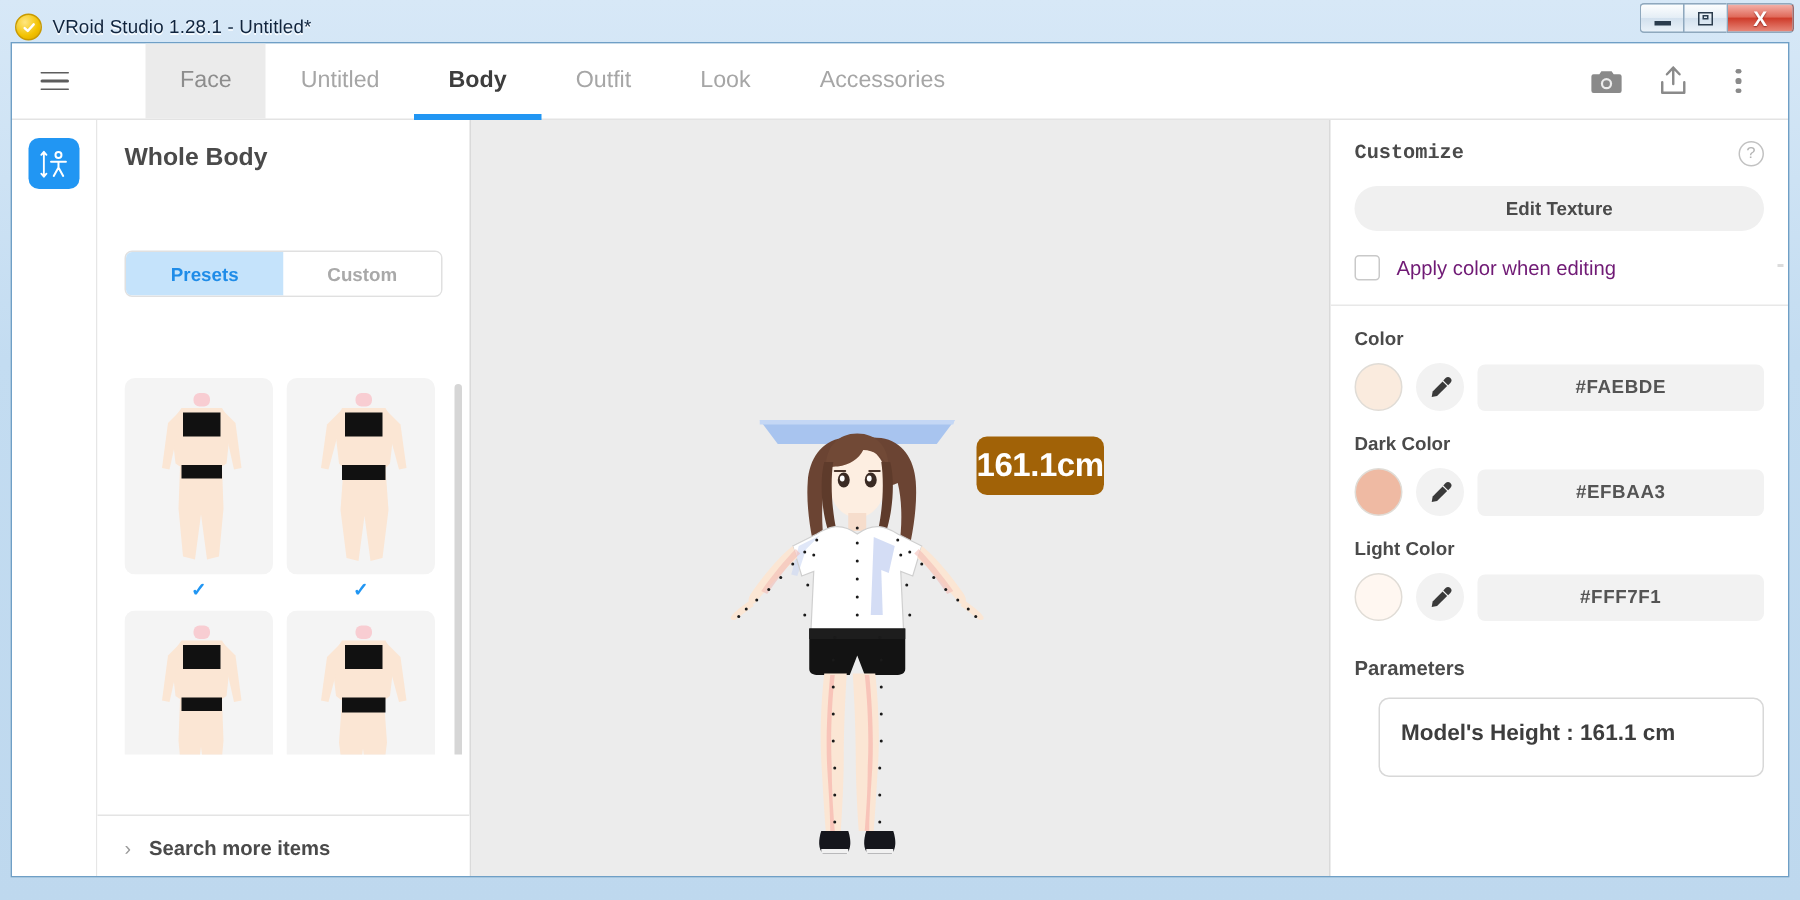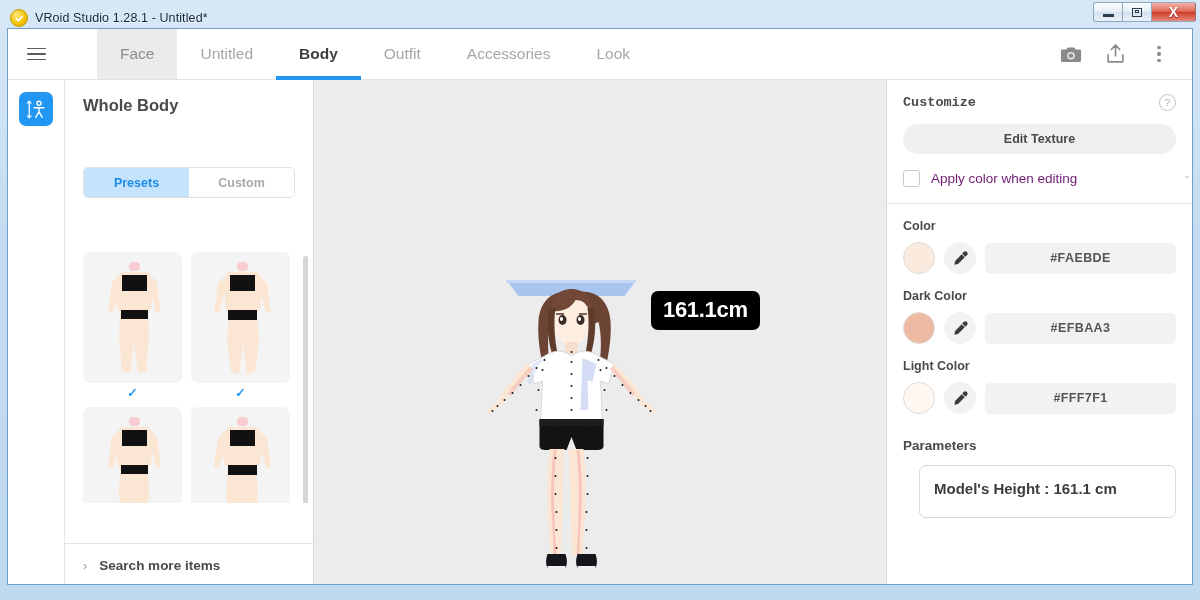--- a/index.html
+++ b/index.html
@@ -242,24 +242,24 @@
   
   .viewport {
     flex: 1;
     position: relative;
     background: #ececec;
     overflow: hidden;
   }
   .height-badge {
     position: absolute;
     left: 337px; top: 211px;
-    background: #000000;
+    background: #a16207;
     color: #ffffff;
     font-size: 22px; font-weight: bold;
-    padding: 6px 12px 7px;
+    padding: 6px 0 7px;
     border-radius: 7px;
     letter-spacing: -.3px;
     white-space: nowrap;
   }
 
   
   .right-panel {
     width: 306px;
     background: #ffffff;
     border-left: 1px solid #dadada;
@@ -388,24 +388,24 @@
           <div class="tab">
             <span>Untitled</span>
           </div>
           <div class="tab active">
             <span>Body</span>
           </div>
           <div class="tab">
             <span>Outfit</span>
           </div>
           <div class="tab">
+            <span>Look</span>
+          </div>
+          <div class="tab">
             <span>Accessories</span>
-          </div>
-          <div class="tab">
-            <span>Look</span>
           </div>
         </div>
 
         <div class="nav-right">
           <div class="nav-icon-btn">
             <svg width="22" height="19" viewBox="0 0 24 20">
               <path d="M2.6 4.6h4.2l1.5-2.2h7.4l1.5 2.2h4.2a1.6 1.6 0 0 1 1.6 1.6v10.4a1.6 1.6 0 0 1-1.6 1.6H2.6A1.6 1.6 0 0 1 1 16.6V6.2a1.6 1.6 0 0 1 1.6-1.6z" fill="#8a8a8a"></path>
               <circle cx="12" cy="11.4" r="4.1" fill="#ececec"></circle>
               <circle cx="12" cy="11.4" r="2.5" fill="#8a8a8a"></circle>
             </svg>

